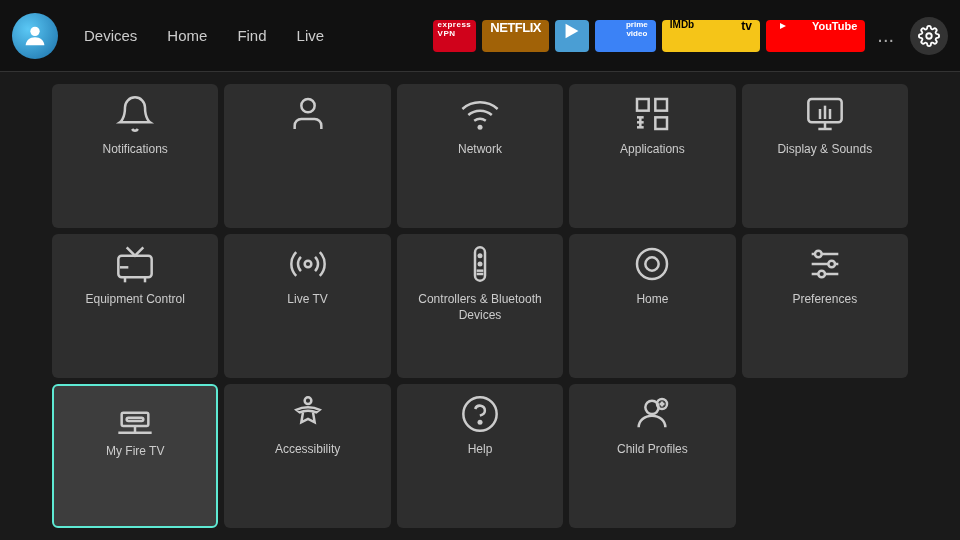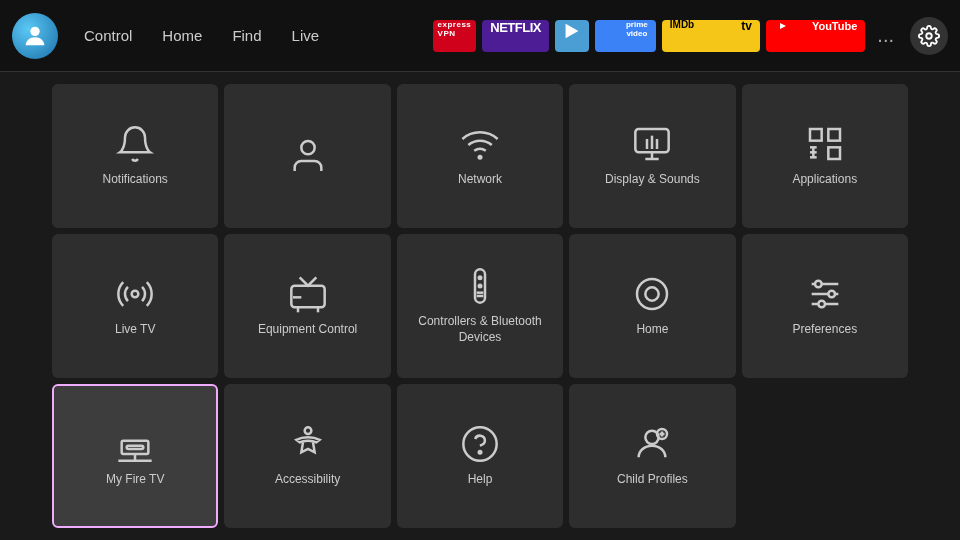--- a/index.html
+++ b/index.html
@@ -50,21 +50,21 @@
       border-radius: 4px;
       display: flex;
       align-items: flex-start;
       justify-content: center;
       padding: 0 8px;
       font-size: 11px;
       font-weight: bold;
       cursor: pointer;
     }
     .app-expressvpn { background: #d0021b; color: #fff; font-size: 9px; padding: 0 5px; }
-    .app-netflix { background: #4c1d95; color: #fff; font-size: 13px; letter-spacing: -0.5px; }
+    .app-netflix { background: #a16207; color: #fff; font-size: 13px; letter-spacing: -0.5px; }
     .app-primevideo { background: #3b82f6; color: #fff; font-size: 9px; padding-left: 31px; }
     .app-imdb { background: #f5c518; color: #000; font-size: 11px; font-weight: 900; }
     .app-youtube { background: #ff0000; color: #fff; font-size: 11px; }
     .nav-more {
       color: #aaa; font-size: 20px; cursor: pointer; padding: 4px 6px;
     }
     .nav-settings {
       width: 38px; height: 38px;
       border-radius: 50%;
       background: #333;
@@ -82,29 +82,29 @@
       gap: 6px;
       height: calc(540px - 72px);
     }
 
     .grid-item {
       background: #2e2e2e;
       border-radius: 6px;
       display: flex;
       flex-direction: column;
       align-items: center;
-      justify-content: center;
+      justify-content: flex-start;
       cursor: pointer;
       gap: 8px;
       padding: 10px;
       position: relative;
     }
     .grid-item.selected {
       background: #3d3d3d;
-      border: 2px solid #f0abfc;
+      border: 2px solid #5eead4;
     }
     .grid-item svg {
       width: 40px; height: 40px;
       stroke: #ccc;
       fill: none;
       stroke-width: 1.5;
     }
     .grid-item .label {
       color: #ccc;
       font-size: 12px;
@@ -117,21 +117,21 @@
 
 <div class="topnav">
   <div class="nav-avatar">
     <svg viewBox="0 0 24 24" fill="white" xmlns="http://www.w3.org/2000/svg">
       <circle cx="12" cy="8" r="4"></circle>
       <path d="M4 20c0-4 3.6-7 8-7s8 3 8 7"></path>
     </svg>
   </div>
 
   <div class="nav-links">
-    <div class="nav-link">Control</div>
+    <div class="nav-link">Devices</div>
     <div class="nav-link">Home</div>
     <div class="nav-link">Find</div>
     <div class="nav-link">Live</div>
   </div>
 
   <div class="nav-apps">
 
     <div class="app-badge app-expressvpn">
       <span style="font-size:8px; font-weight:bold; letter-spacing:0.5px;">express<br>VPN</span>
     </div>
@@ -190,65 +190,65 @@
   </div>
 
   <div class="grid-item">
     <svg viewBox="0 0 24 24">
       <path d="M5 12.55a11 11 0 0 1 14.08 0"></path>
       <path d="M1.42 9a16 16 0 0 1 21.16 0"></path>
       <path d="M8.53 16.11a6 6 0 0 1 6.95 0"></path>
       <line x1="12" y1="20" x2="12.01" y2="20" stroke-width="3" stroke-linecap="round"></line>
     </svg>
     <span class="label">Network</span>
-  </div>
-
-  <div class="grid-item">
-    <svg viewBox="0 0 24 24">
-      <rect x="2" y="3" width="20" height="14" rx="2" ry="2"></rect>
-      <line x1="8" y1="21" x2="16" y2="21"></line>
-      <line x1="12" y1="17" x2="12" y2="21"></line>
-
-      <path d="M9 9v6"></path>
-      <path d="M12 7v8"></path>
-      <path d="M15 9v6"></path>
-    </svg>
-    <span class="label">Display &amp; Sounds</span>
   </div>
 
   <div class="grid-item">
     <svg viewBox="0 0 24 24">
       <rect x="3" y="3" width="7" height="7"></rect>
       <rect x="14" y="3" width="7" height="7"></rect>
       <rect x="14" y="14" width="7" height="7"></rect>
       <line x1="3" y1="14" x2="7" y2="14"></line>
       <line x1="3" y1="17" x2="7" y2="17"></line>
       <line x1="3" y1="20" x2="7" y2="20"></line>
       <line x1="5" y1="14" x2="5" y2="20"></line>
     </svg>
     <span class="label">Applications</span>
   </div>
 
   <div class="grid-item">
     <svg viewBox="0 0 24 24">
-      <circle cx="12" cy="12" r="2"></circle>
-      <path d="M16.24 7.76a6 6 0 0 1 0 8.49m-8.48-.01a6 6 0 0 1 0-8.49m11.31-2.82a10 10 0 0 1 0 14.14m-14.14 0a10 10 0 0 1 0-14.14"></path>
-    </svg>
-    <span class="label">Live TV</span>
+      <rect x="2" y="3" width="20" height="14" rx="2" ry="2"></rect>
+      <line x1="8" y1="21" x2="16" y2="21"></line>
+      <line x1="12" y1="17" x2="12" y2="21"></line>
+
+      <path d="M9 9v6"></path>
+      <path d="M12 7v8"></path>
+      <path d="M15 9v6"></path>
+    </svg>
+    <span class="label">Display &amp; Sounds</span>
   </div>
 
   <div class="grid-item">
     <svg viewBox="0 0 24 24">
       <rect x="2" y="7" width="20" height="13" rx="2" ry="2"></rect>
       <polyline points="17 2 12 7 7 2"></polyline>
       <line x1="6" y1="20" x2="6" y2="23"></line>
       <line x1="18" y1="20" x2="18" y2="23"></line>
       <line x1="3" y1="14" x2="8" y2="14"></line>
     </svg>
     <span class="label">Equipment Control</span>
+  </div>
+
+  <div class="grid-item">
+    <svg viewBox="0 0 24 24">
+      <circle cx="12" cy="12" r="2"></circle>
+      <path d="M16.24 7.76a6 6 0 0 1 0 8.49m-8.48-.01a6 6 0 0 1 0-8.49m11.31-2.82a10 10 0 0 1 0 14.14m-14.14 0a10 10 0 0 1 0-14.14"></path>
+    </svg>
+    <span class="label">Live TV</span>
   </div>
 
   <div class="grid-item">
     <svg viewBox="0 0 24 24">
       <rect x="9" y="2" width="6" height="20" rx="3"></rect>
       <line x1="12" y1="7" x2="12" y2="7" stroke-width="3" stroke-linecap="round"></line>
       <line x1="12" y1="12" x2="12" y2="12" stroke-width="3" stroke-linecap="round"></line>
       <line x1="10" y1="16" x2="14" y2="16"></line>
       <line x1="10" y1="18" x2="14" y2="18"></line>
     </svg>

